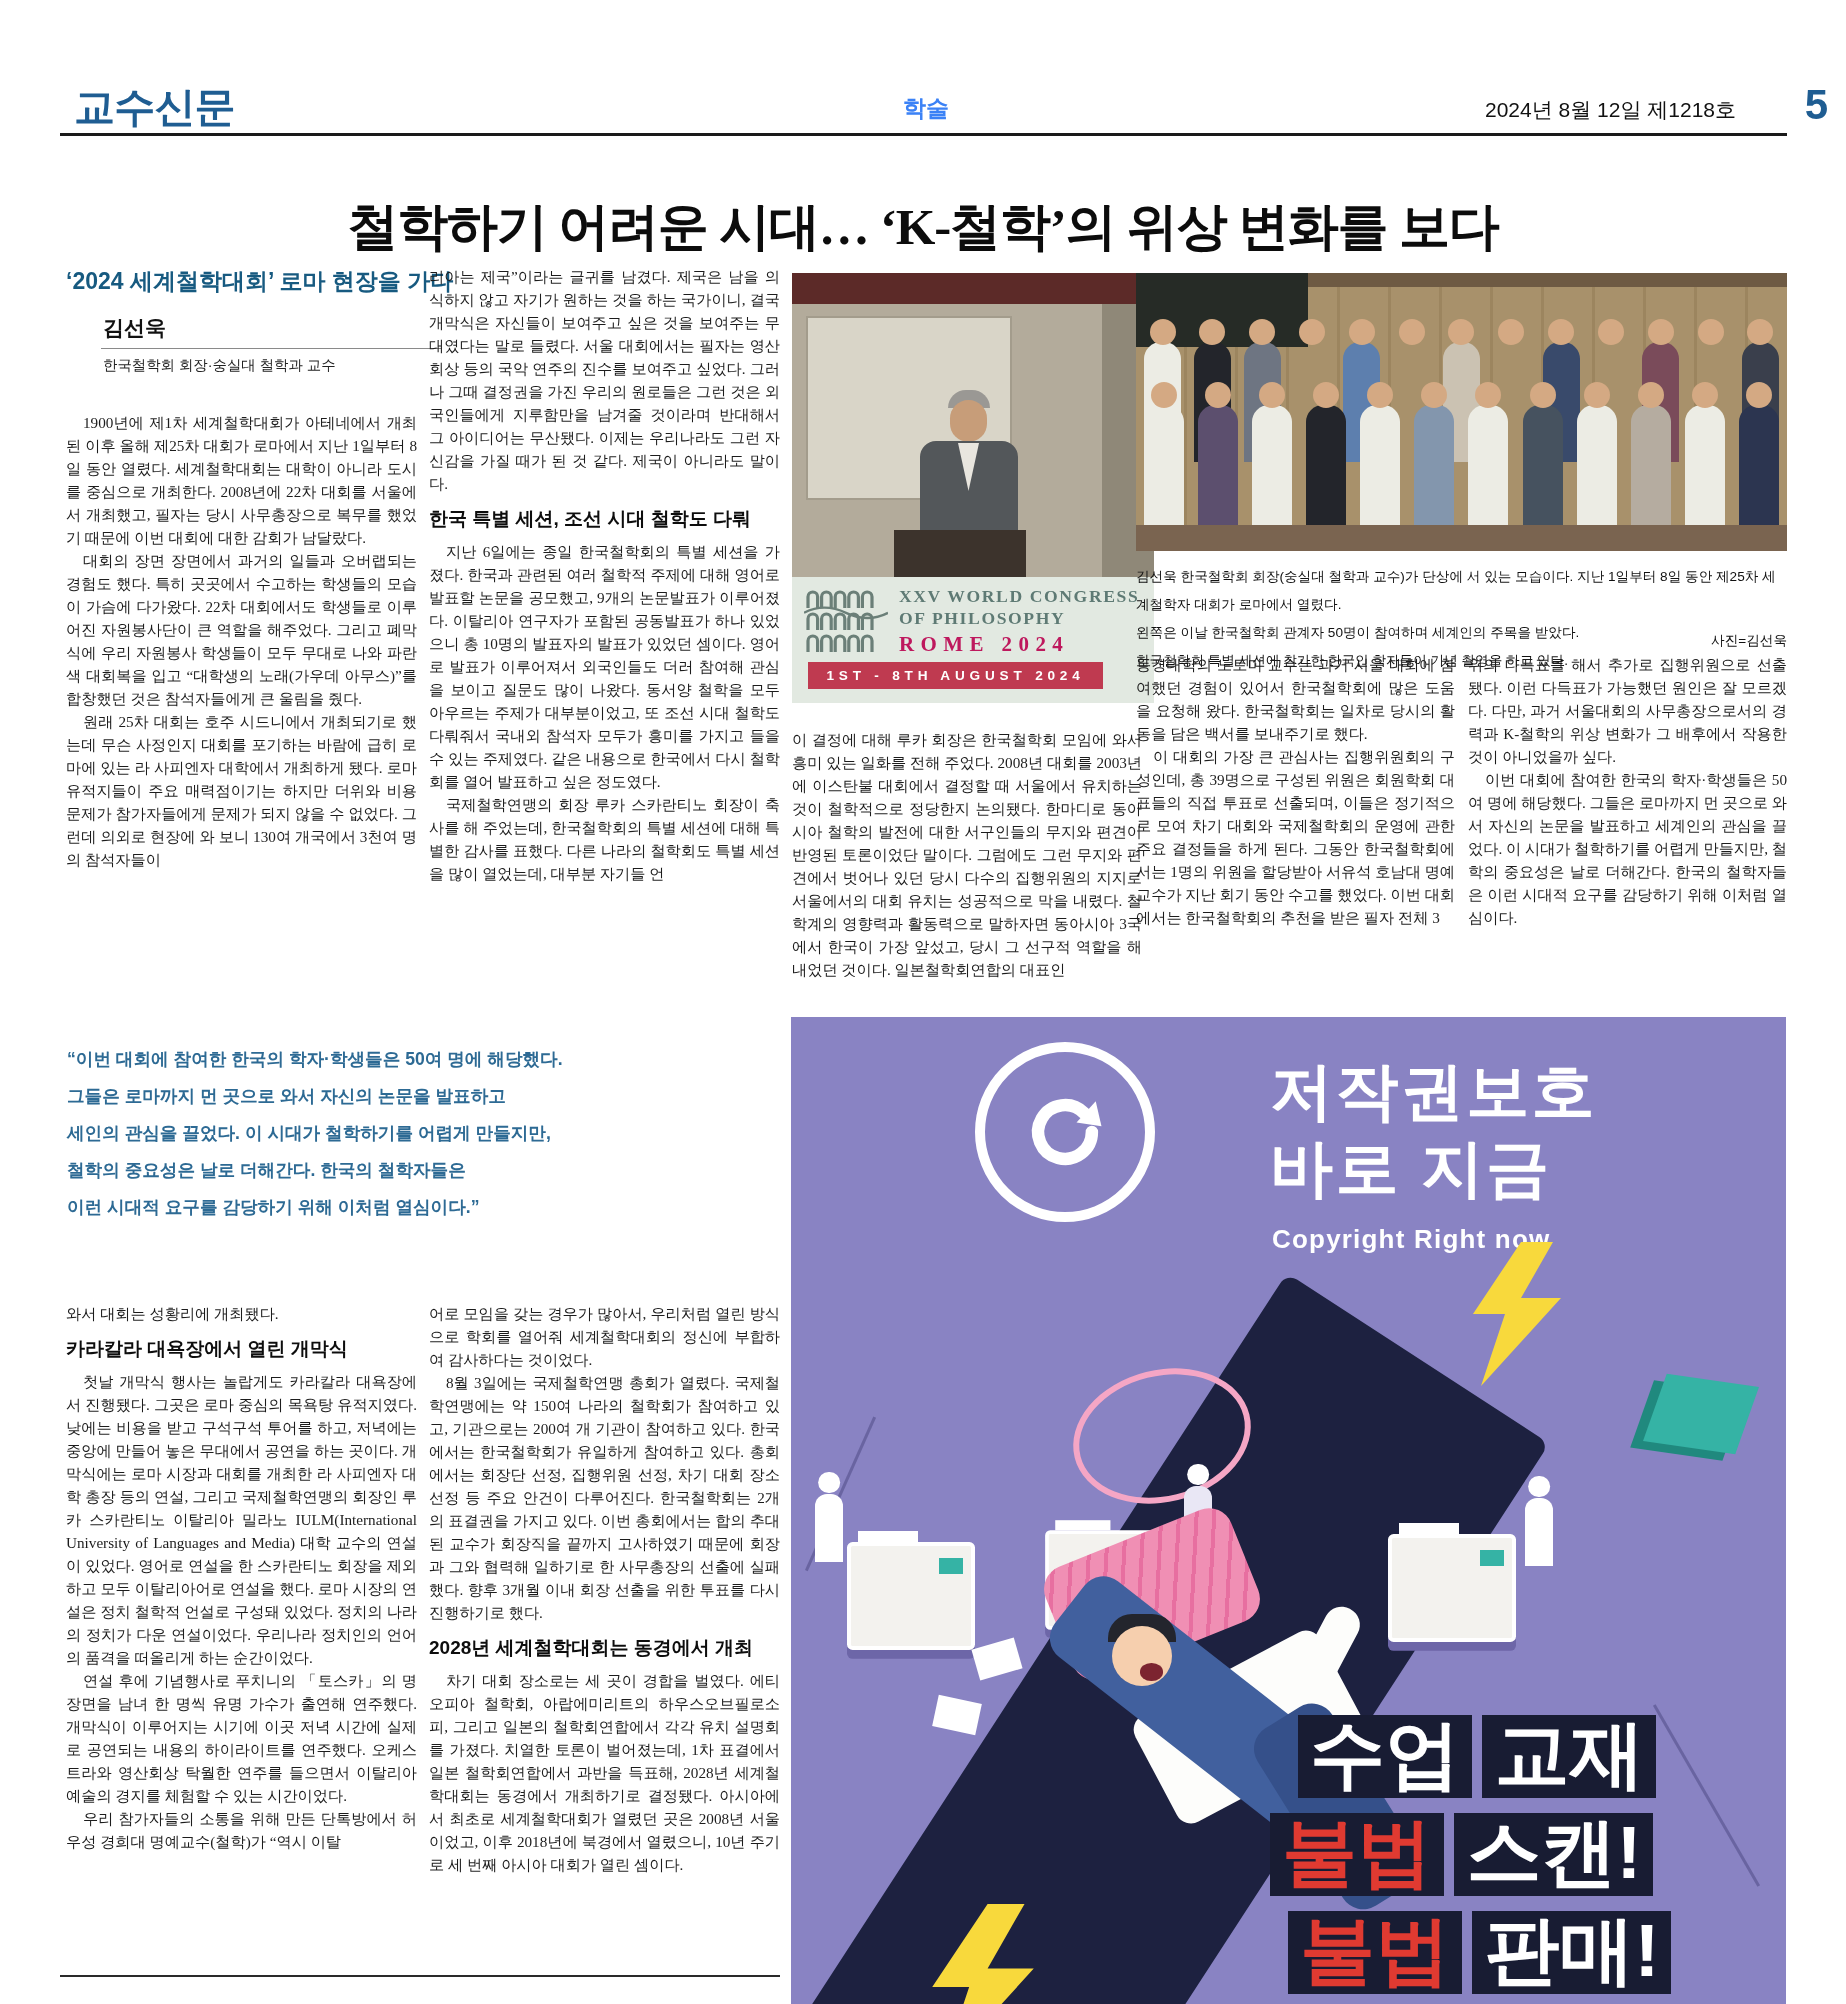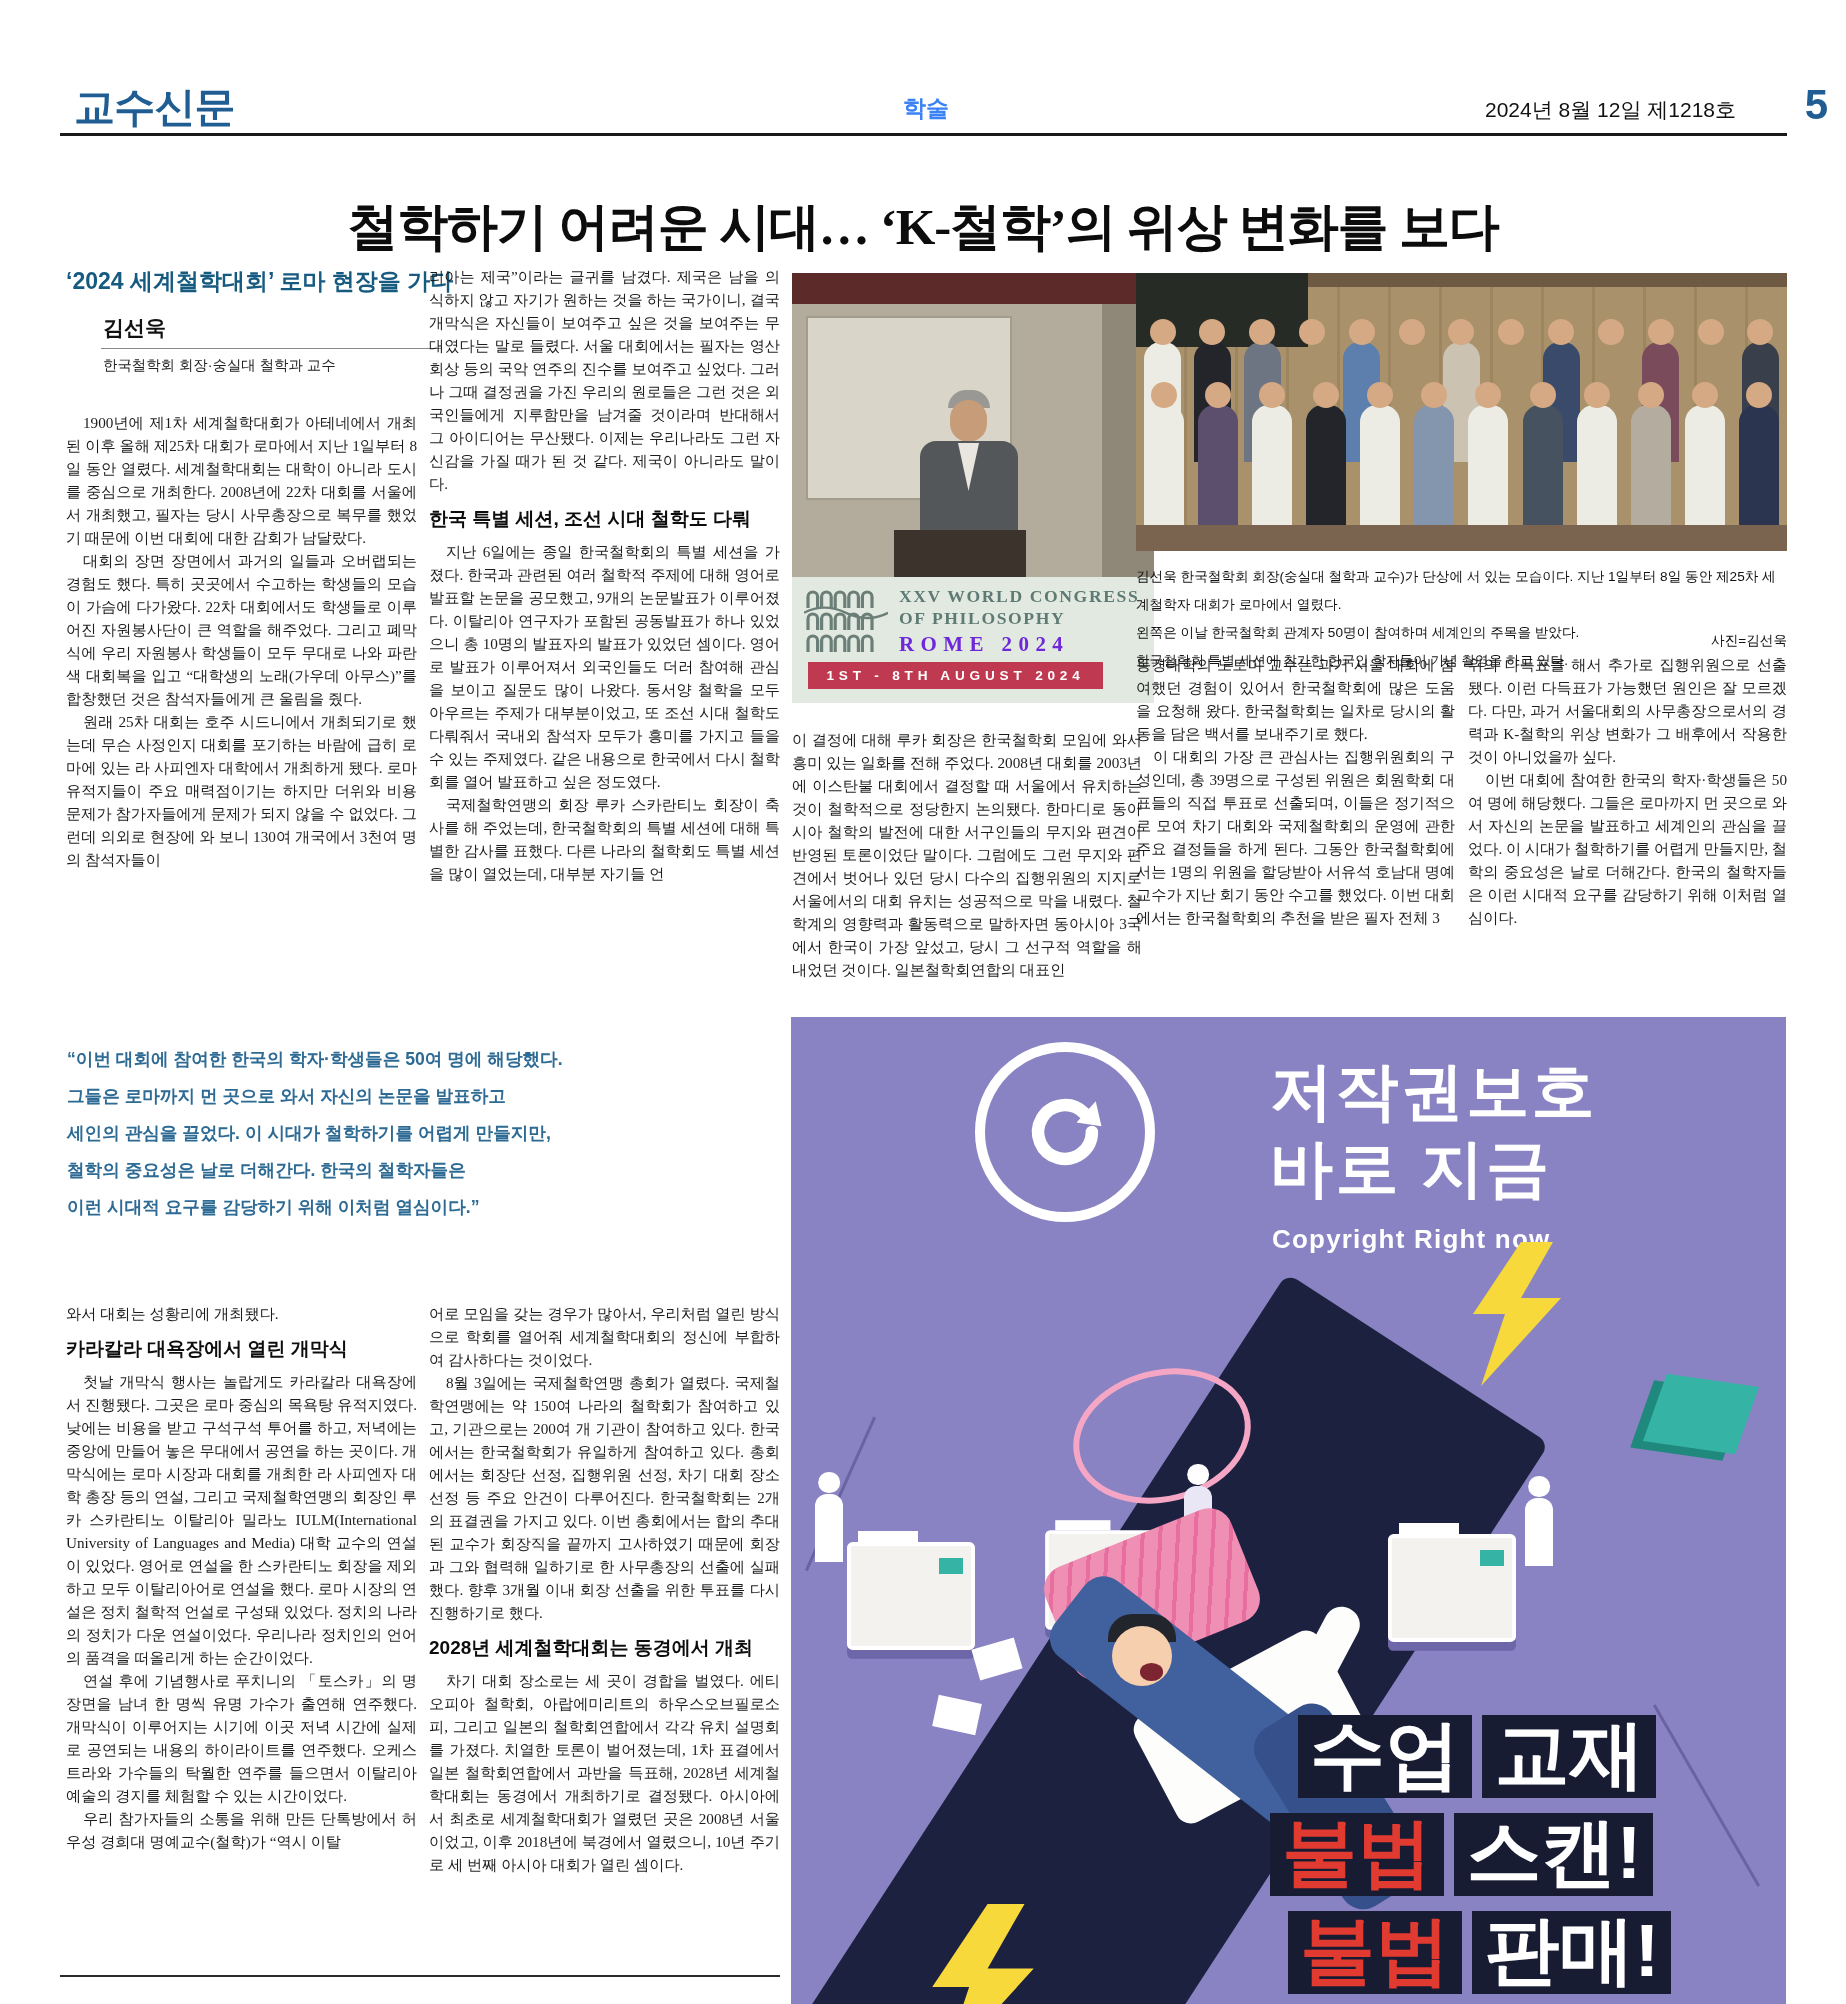--- a/index.html
+++ b/index.html
@@ -33,21 +33,21 @@
   .p1-beam{position:absolute;left:0;top:0;width:100%;height:31px;background:#5c2a28;}
   .p1-screen{position:absolute;left:14px;top:43px;width:202px;height:180px;background:#d9d5c8;border:2.4px solid #a39c8c;}
   .p1-rwall{position:absolute;right:0;top:31px;width:52px;height:277px;background:#8f8878;}
   .p1-hair{position:absolute;left:156px;top:117px;width:42px;height:18.4px;border-radius:20px 20px 0 0;background:#9a9894;}
   .p1-head{position:absolute;left:158px;top:127px;width:37px;height:42px;border-radius:18.4px;background:#c79d79;}
   .p1-suit{position:absolute;left:128px;top:168px;width:98px;height:120px;border-radius:16px 16px 0 0;background:#53575a;}
   .p1-shirt{position:absolute;left:166px;top:170px;width:21px;height:48px;background:#e9e6df;clip-path:polygon(50% 0,0 0,50% 100%,100% 0);}
   .p1-podium{position:absolute;left:102px;top:257px;width:132px;height:50px;background:#3c332c;}
   .p1-banner{position:absolute;left:0;top:304px;width:100%;height:126px;background:#e2e9e1;}
   .p1-bline{font:700 17.6px/21px "Liberation Serif","DejaVu Serif",serif;color:#5e7a74;letter-spacing:1.6px;}
-  .p1-rome{font:700 21px/24px "Liberation Serif","DejaVu Serif",serif;color:#6d28d9;letter-spacing:6.4px;}
+  .p1-rome{font:700 21px/24px "Liberation Serif","DejaVu Serif",serif;color:#be185d;letter-spacing:6.4px;}
   .p1-redbar{position:absolute;left:16px;top:85px;width:295px;height:27px;background:#bf3a50;color:#fff;
              font:700 13.6px/27px "Liberation Sans","DejaVu Sans",sans-serif;text-align:center;letter-spacing:4.8px;}
   .photo2{left:1136px;top:273px;width:651px;height:278px;overflow:hidden;
           background:repeating-linear-gradient(90deg,#a8916b 0 48px,#9c855f 48px 51px);}
   .p2-board{position:absolute;left:0;top:0;width:172px;height:74px;background:#262b26;}
   .p2-top{position:absolute;left:0;top:0;width:100%;height:13.6px;background:#6e5a43;}
   .p2-floor{position:absolute;left:0;bottom:0;width:100%;height:26px;background:#7a6450;}
   .crowd{position:absolute;left:8px;right:8px;display:flex;justify-content:space-between;}
   .r1{top:69px;} .r2{top:132px;}
   .fig{position:relative;width:37px;border-radius:17px 17px 0 0;}
@@ -217,21 +217,21 @@
     <div>그들은 로마까지 먼 곳으로 와서 자신의 논문을 발표하고</div>
     <div>세인의 관심을 끌었다. 이 시대가 철학하기를 어렵게 만들지만,</div>
     <div>철학의 중요성은 날로 더해간다. 한국의 철학자들은</div>
     <div>이런 시대적 요구를 감당하기 위해 이처럼 열심이다.”</div>
   </div>
 
   <div class="abs bodycol m1">
     <p class="noind">와서 대회는 성황리에 개최됐다.</p>
     <p class="gsub">카라칼라 대욕장에서 열린 개막식</p>
     <p>첫날 개막식 행사는 놀랍게도 카라칼라 대욕장에서 진행됐다. 그곳은 로마 중심의 목욕탕 유적지였다. 낮에는 비용을 받고 구석구석 투어를 하고, 저녁에는 중앙에 만들어 놓은 무대에서 공연을 하는 곳이다. 개막식에는 로마 시장과 대회를 개최한 라 사피엔자 대학 총장 등의 연설, 그리고 국제철학연맹의 회장인 루카 스카란티노 이탈리아 밀라노 IULM(International University of Languages and Media) 대학 교수의 연설이 있었다. 영어로 연설을 한 스카란티노 회장을 제외하고 모두 이탈리아어로 연설을 했다. 로마 시장의 연설은 정치 철학적 언설로 구성돼 있었다. 정치의 나라의 정치가 다운 연설이었다. 우리나라 정치인의 언어의 품격을 떠올리게 하는 순간이었다.</p>
-    <p>연설 후에 기념행사로 푸치니의 「토스카」의 명장면을 남녀 한 명씩 유명 가수가 출연해 연주했다. 개막식이 이루어지는 시기에 이곳 저녁 시간에 실제로 공연되는 내용의 하이라이트를 연주했다. 오케스트라와 가수들의 탁월한 연주를 들으면서 이탈리아 예술의 경지를 체험할 수 있는 시간이었다.</p>
+    <p>연설 후에 기념행사로 푸치니의 「토스카」의 명장면을 남녀 한 명씩 유명 가수가 출연해 연주했다. 개막식이 이루어지는 시기에 이곳 저녁 시간에 실제로 공연되는 내용의 하이라이트를 연주했다. 오케스트라와 영산회상 탁월한 연주를 들으면서 이탈리아 예술의 경지를 체험할 수 있는 시간이었다.</p>
     <p>우리 참가자들의 소통을 위해 만든 단톡방에서 허우성 경희대 명예교수(철학)가 “역시 이탈</p>
   </div>
   <div class="abs bodycol m2">
     <p class="noind">어로 모임을 갖는 경우가 많아서, 우리처럼 열린 방식으로 학회를 열어줘 세계철학대회의 정신에 부합하여 감사하다는 것이었다.</p>
     <p>8월 3일에는 국제철학연맹 총회가 열렸다. 국제철학연맹에는 약 150여 나라의 철학회가 참여하고 있고, 기관으로는 200여 개 기관이 참여하고 있다. 한국에서는 한국철학회가 유일하게 참여하고 있다. 총회에서는 회장단 선정, 집행위원 선정, 차기 대회 장소 선정 등 주요 안건이 다루어진다. 한국철학회는 2개의 표결권을 가지고 있다. 이번 총회에서는 합의 추대된 교수가 회장직을 끝까지 고사하였기 때문에 회장과 그와 협력해 일하기로 한 사무총장의 선출에 실패했다. 향후 3개월 이내 회장 선출을 위한 투표를 다시 진행하기로 했다.</p>
     <p class="gsub">2028년 세계철학대회는 동경에서 개최</p>
     <p>차기 대회 장소로는 세 곳이 경합을 벌였다. 에티오피아 철학회, 아랍에미리트의 하우스오브필로소피, 그리고 일본의 철학회연합에서 각각 유치 설명회를 가졌다. 치열한 토론이 벌어졌는데, 1차 표결에서 일본 철학회연합에서 과반을 득표해, 2028년 세계철학대회는 동경에서 개최하기로 결정됐다. 아시아에서 최초로 세계철학대회가 열렸던 곳은 2008년 서울이었고, 이후 2018년에 북경에서 열렸으니, 10년 주기로 세 번째 아시아 대회가 열린 셈이다.</p>
   </div>
 
   <div class="abs a2-rule"></div>

